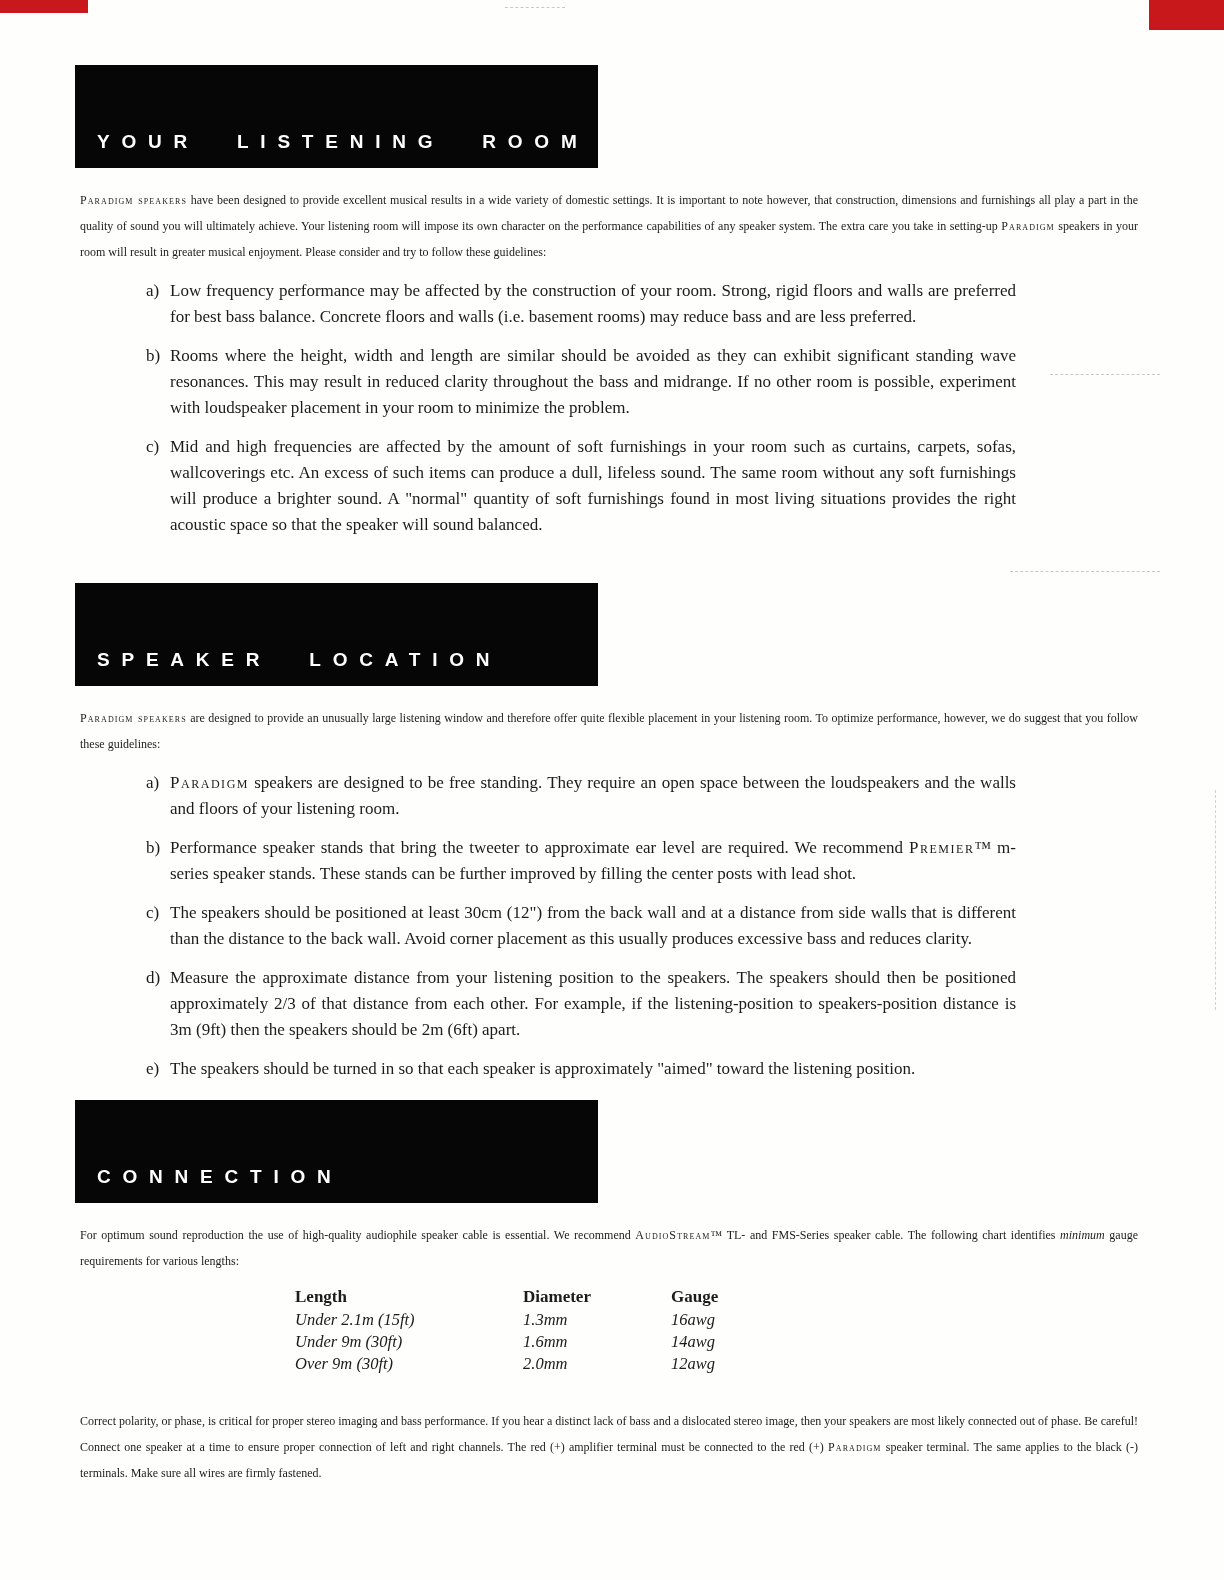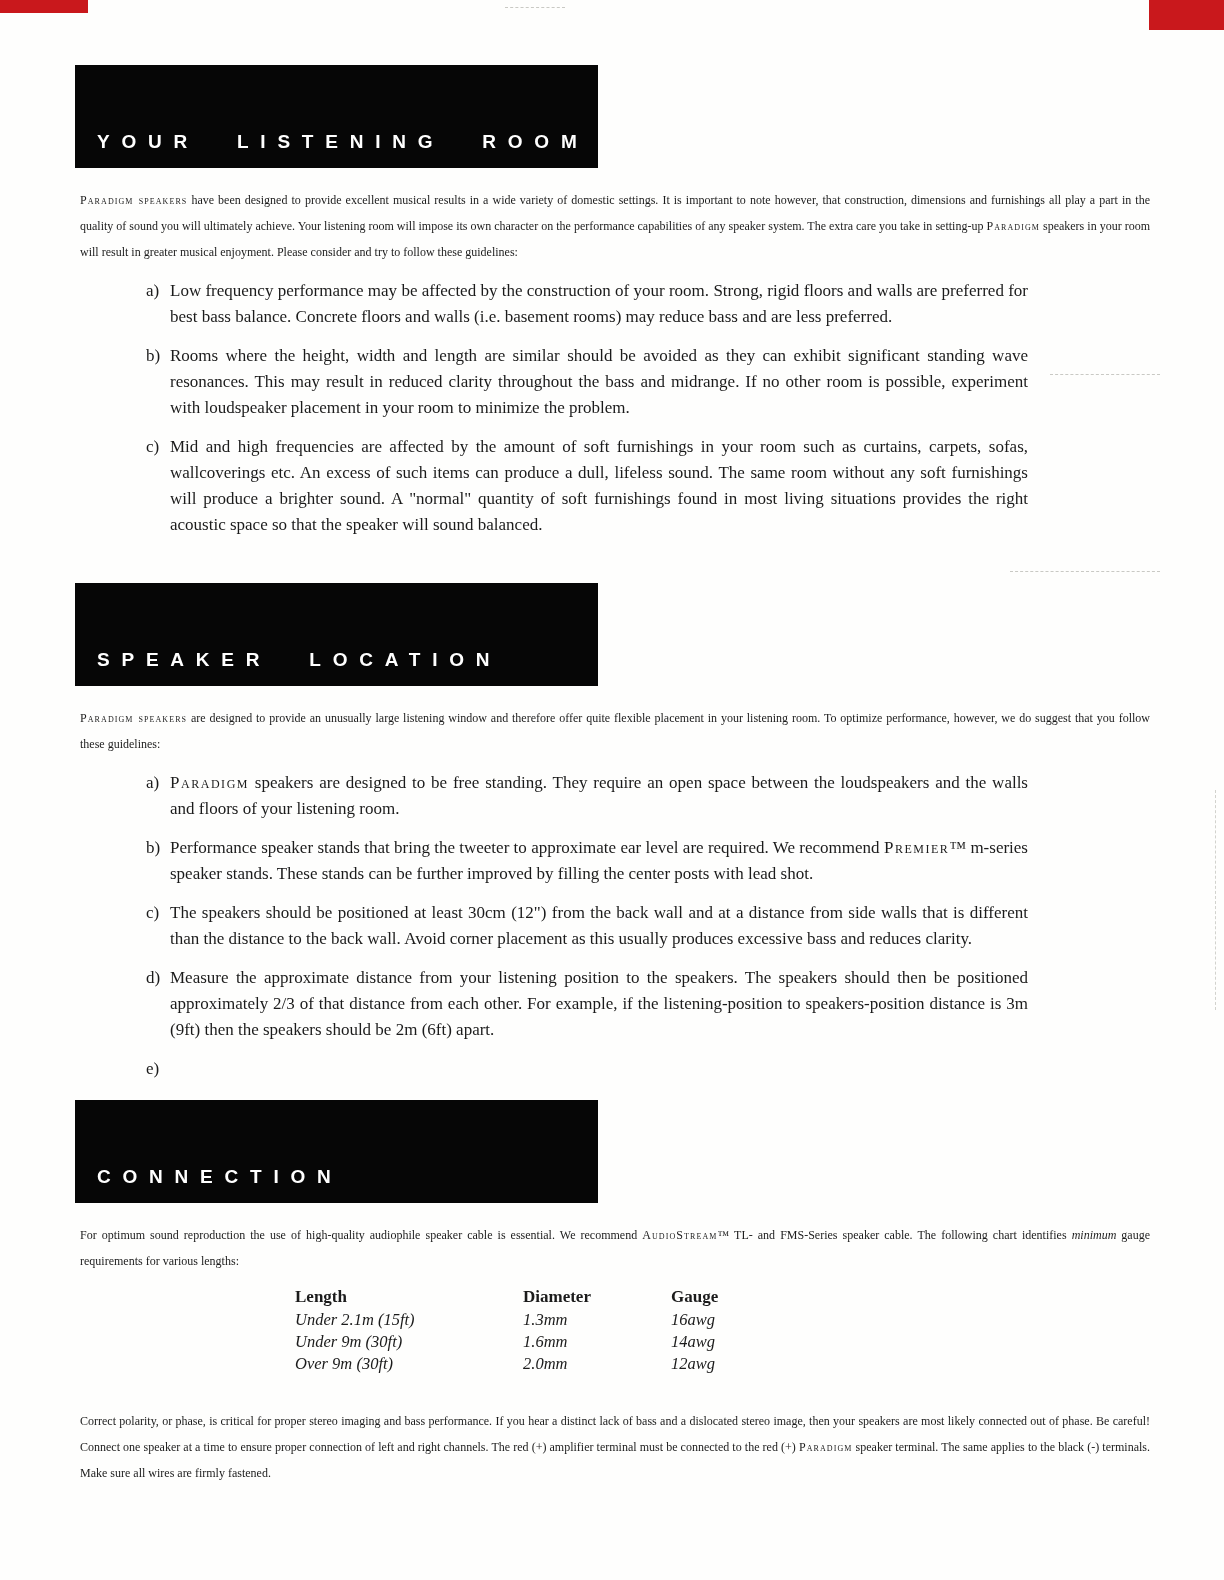--- a/index.html
+++ b/index.html
@@ -16,21 +16,21 @@
   
   .mark { position: absolute; background: #c9181c; }
   .mark-tl { left: 0; top: 0; width: 88px; height: 13px; }
   .mark-tr { right: 0; top: 0; width: 75px; height: 30px; }
   .noise { position: absolute; border-top: 1px dashed #c9c9c4; }
   .noise-top { left: 505px; top: 7px; width: 60px; }
   .noise-r1 { right: 64px; top: 374px; width: 110px; }
   .noise-r2 { right: 64px; top: 571px; width: 150px; }
   .noise-v { position: absolute; border-left: 1px dashed #d2d2cd; right: 8px; top: 790px; height: 220px; }
 
-  .doc-section { position: absolute; left: 0; right: 0; }
+  .doc-section { position: absolute; left: 0; right: 12px; }
   #section-listening-room { top: 65px; }
   #section-speaker-location { top: 583px; }
   #section-connection { top: 1100px; }
 
   .bar {
     margin-left: 75px;
     width: 523px;
     height: 103px;
     background: #060606;
     display: flex;
@@ -139,20 +139,21 @@
       <li class="item">
         <span class="item-label">c)</span>
         <span class="item-text"><span>The speakers should be positioned at least 30cm (12") from the back wall and at a distance from side walls that is different than the distance to the back wall. Avoid corner placement as this usually produces excessive bass and reduces clarity.</span></span>
       </li>
       <li class="item">
         <span class="item-label">d)</span>
         <span class="item-text"><span>Measure the approximate distance from your listening position to the speakers. The speakers should then be positioned approximately 2/3 of that distance from each other. For example, if the listening-position to speakers-position distance is 3m (9ft) then the speakers should be 2m (6ft) apart.</span></span>
       </li>
       <li class="item">
         <span class="item-label">e)</span>
+        <span class="item-text"><span>The speakers should be turned in so that each speaker is approximately "aimed" toward the listening position.</span></span>
       </li>
     </ol>
   </section>
 
   <section class="doc-section" id="section-connection">
     <header class="bar">
       <h1 class="bar-title">CONNECTION</h1>
     </header>
     <p class="para"><span>For optimum sound reproduction the use of high-quality audiophile speaker cable is essential. We recommend </span><span class="sc">AudioStream</span><span>™ TL- and FMS-Series speaker cable. The following chart identifies </span><span class="it">minimum</span><span> gauge requirements for various lengths:</span></p>
 

